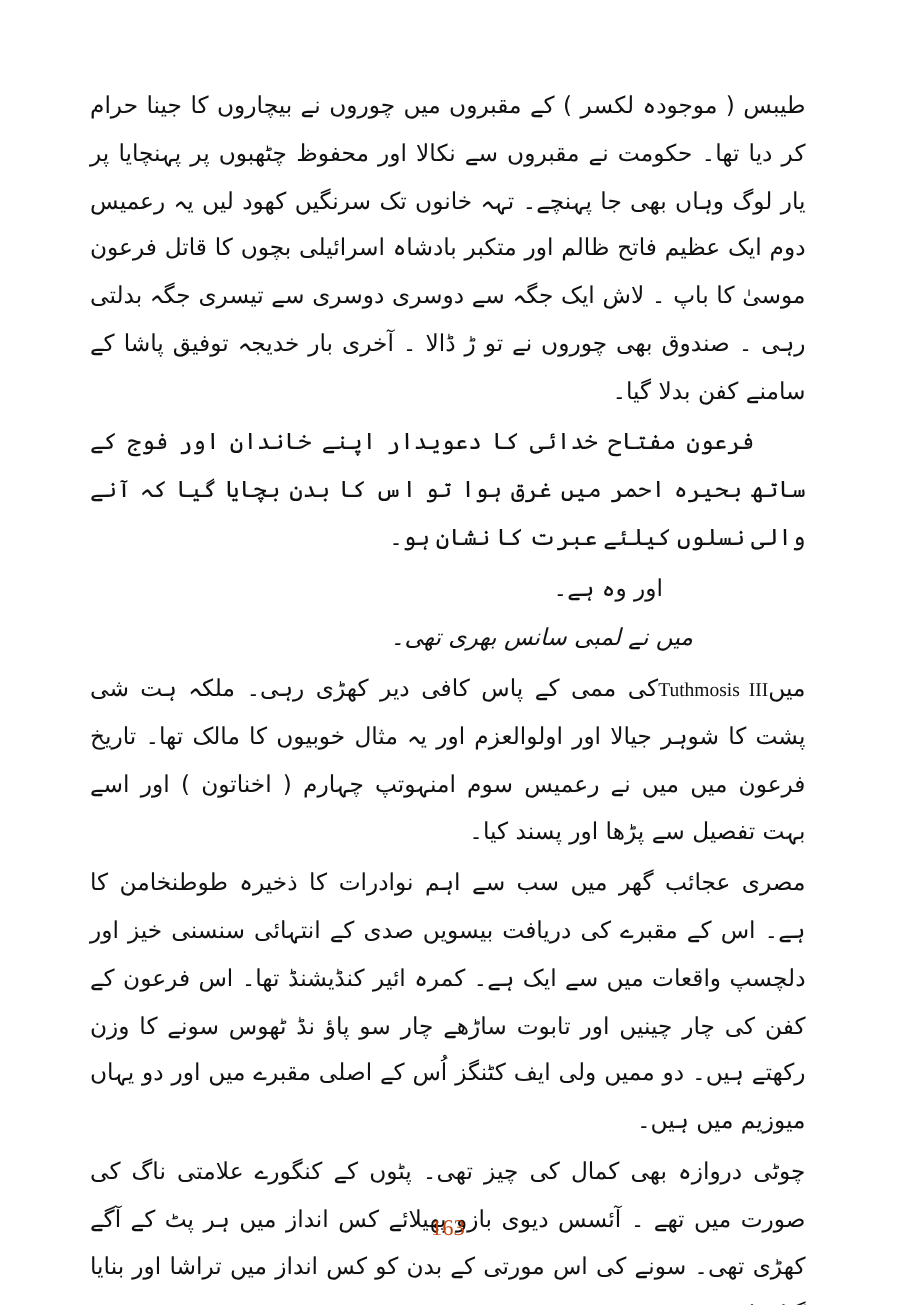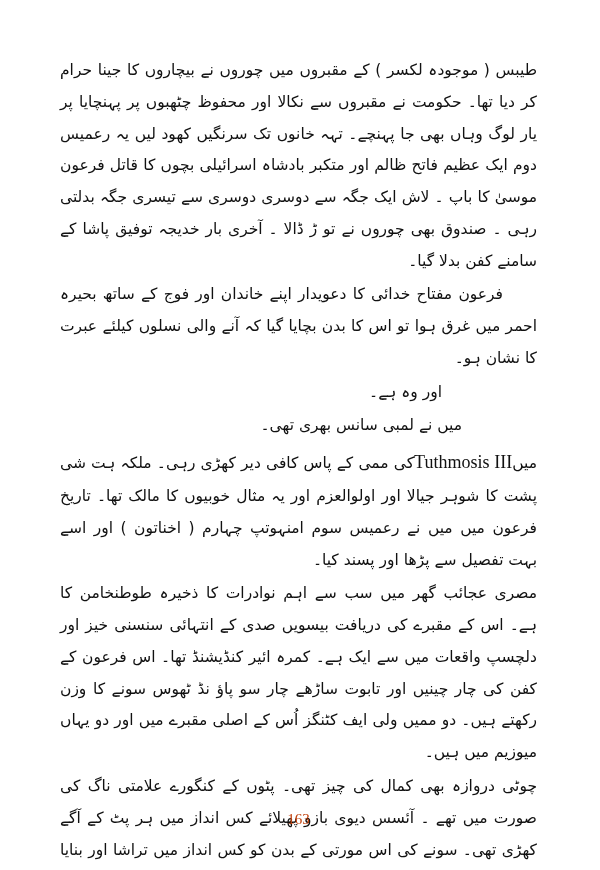--- a/index.html
+++ b/index.html
@@ -33,38 +33,40 @@
     letter-spacing: 0;
   }
   .para {
     margin: 0 0 2px 0;
     direction: rtl;
     text-align: justify;
     text-align-last: right;
   }
   .para.indent {
     text-indent: 34px;
+    font-family: Liberation Serif, serif;
   }
   .para.short-right {
     text-align: center;
     text-indent: 95px;
   }
   .para.short-right2 {
     text-align: left;
     text-indent: 75px;
+    font-style: italic;
   }
   .para.last-line-right {
     text-align: justify;
     text-align-last: right;
   }
   .latin {
     direction: ltr;
     unicode-bidi: isolate;
     font-family: "Liberation Serif", serif;
-    font-size: 18px;
+    font-size: 13px;
     margin-top: 34px;
   }
   .page-number {
     position: absolute;
     left: 0;
     right: 0;
     bottom: 42px;
     text-align: center;
     font-family: "Liberation Serif", serif;
     font-size: 15px;

